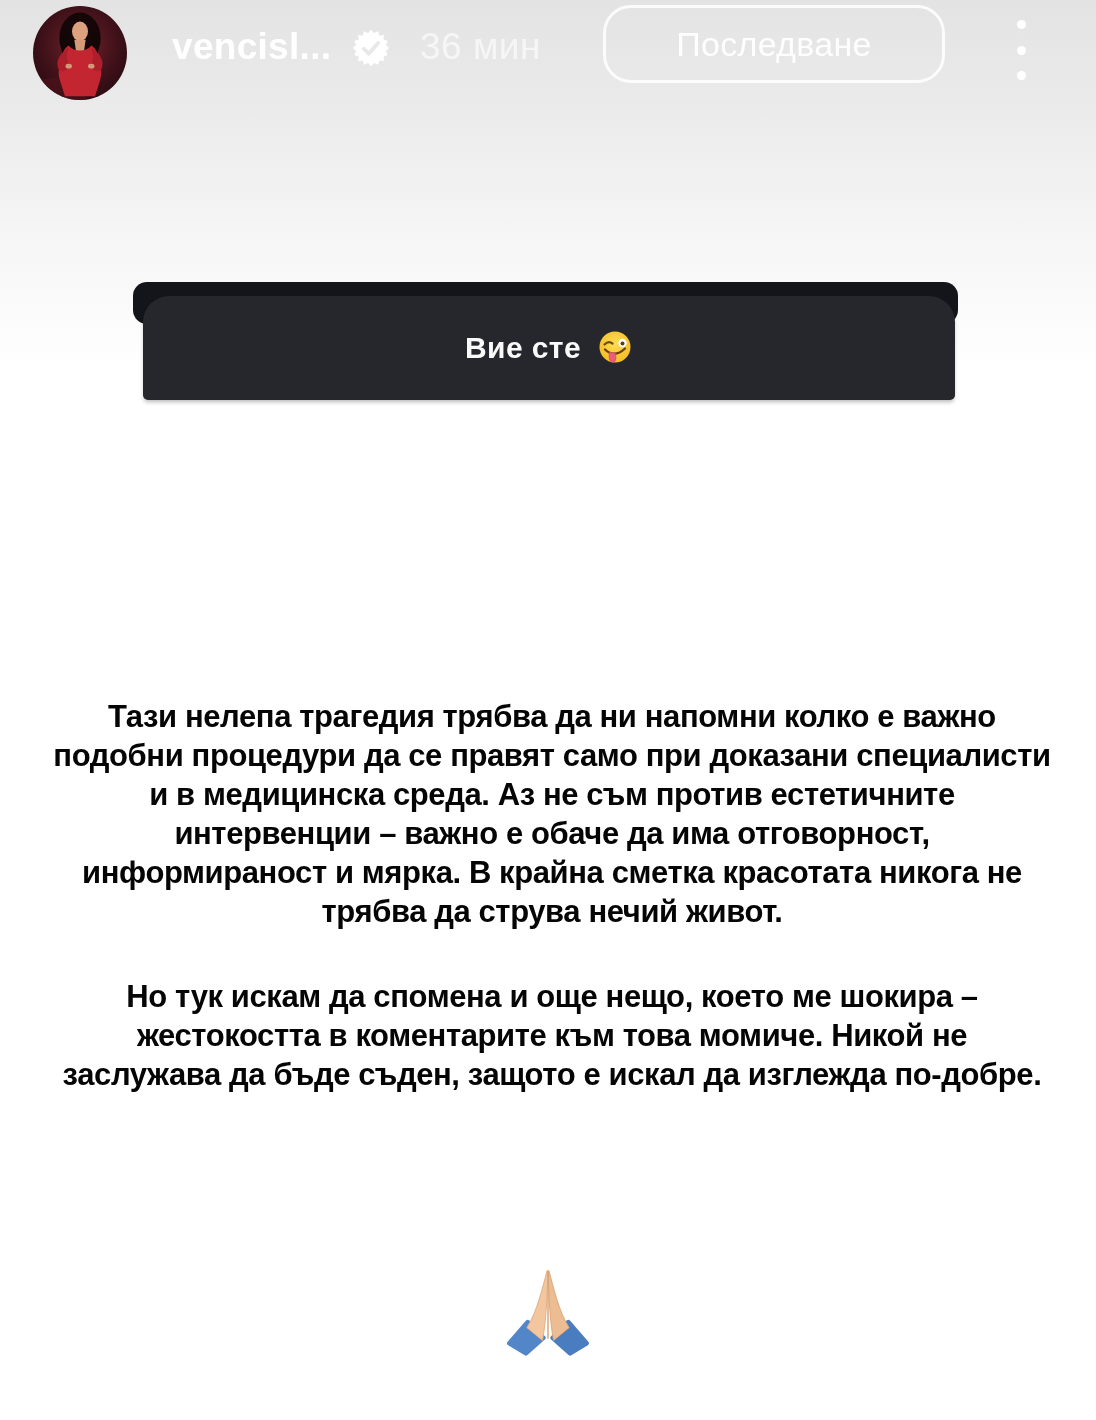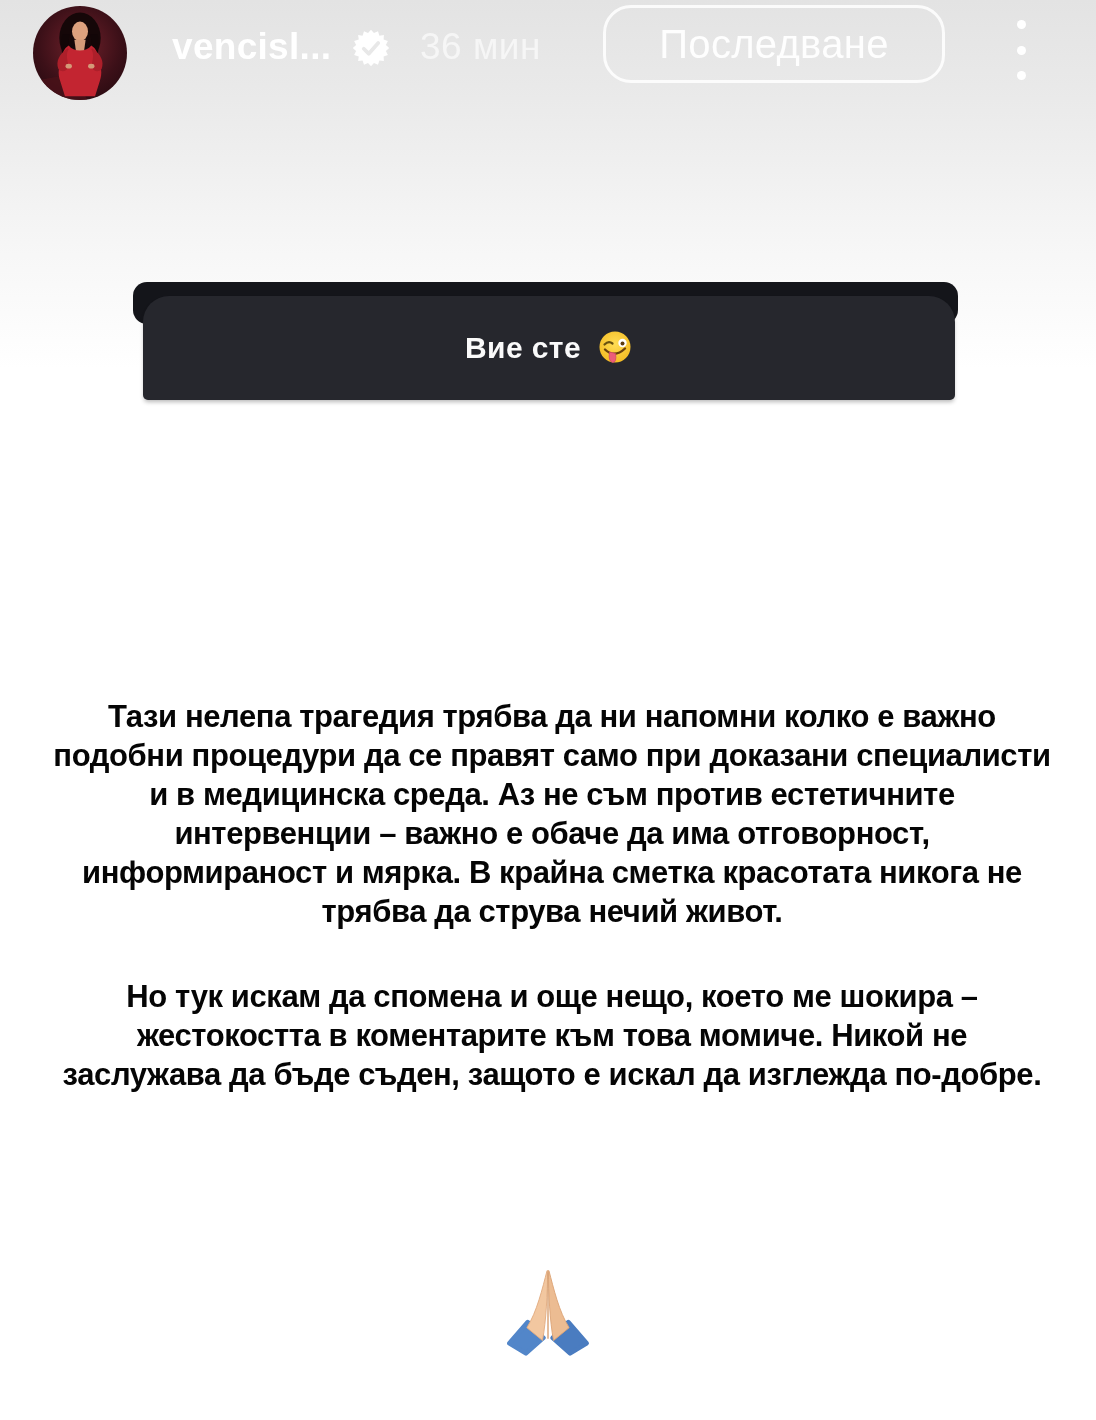--- a/index.html
+++ b/index.html
@@ -22,21 +22,21 @@
   .badge{position:absolute;left:352px;top:29px;width:38px;height:38px;}
   .timestamp{
     position:absolute;left:420px;top:26px;font-size:37px;line-height:42px;
     font-weight:400;color:rgba(255,255,255,.62);letter-spacing:.5px;
   }
   .follow-btn{
     position:absolute;left:603px;top:5px;width:342px;height:78px;box-sizing:border-box;
     border:3px solid rgba(255,255,255,.85);border-radius:28px;background:transparent;
     display:flex;align-items:center;justify-content:center;cursor:pointer;
   }
-  .follow-btn span{font-size:40px;font-weight:500;color:rgba(255,255,255,.95);letter-spacing:.3px;}
+  .follow-btn span{font-size:34px;font-weight:500;color:rgba(255,255,255,.95);letter-spacing:.3px;}
   .kebab{
     position:absolute;left:1001px;top:18px;width:40px;height:64px;
     display:flex;flex-direction:column;align-items:center;justify-content:space-between;
     cursor:pointer;padding:2px 0;box-sizing:border-box;
   }
   .kebab i{width:9px;height:9px;border-radius:50%;background:#ffffff;}
   
   .sticker-back{
     position:absolute;left:133px;top:282px;width:825px;height:42px;
     background:#14151a;border-radius:14px;

